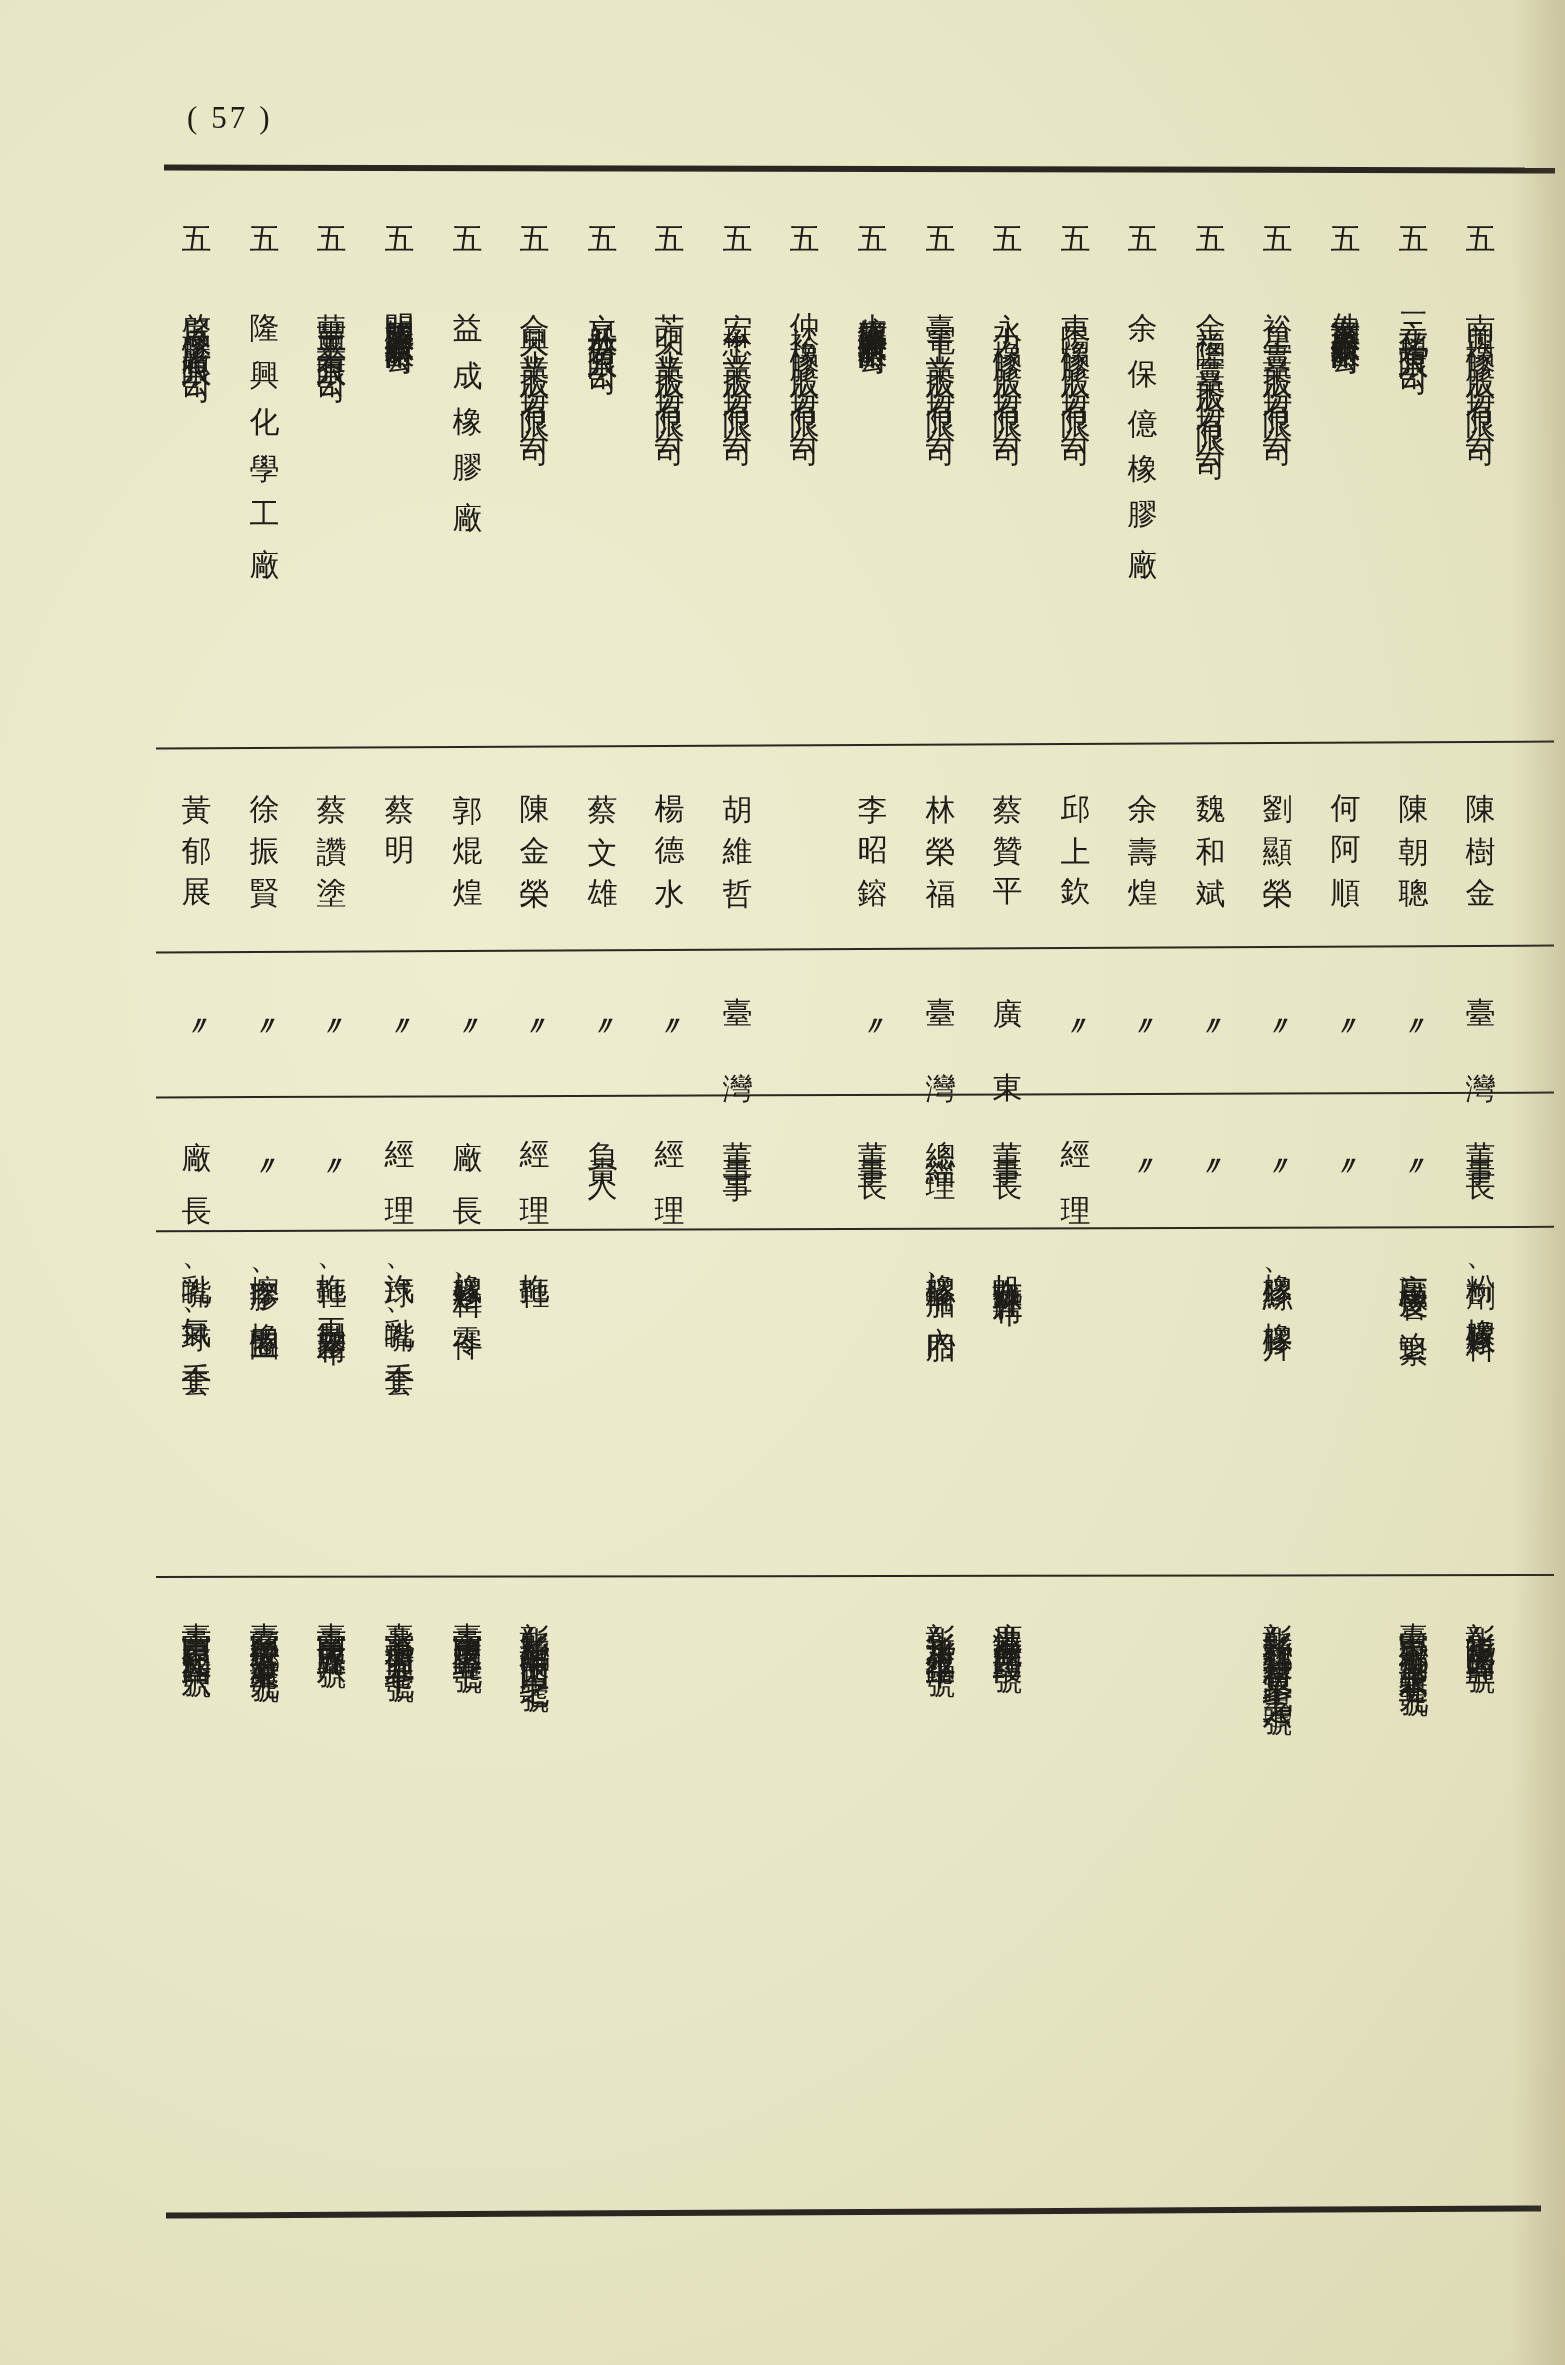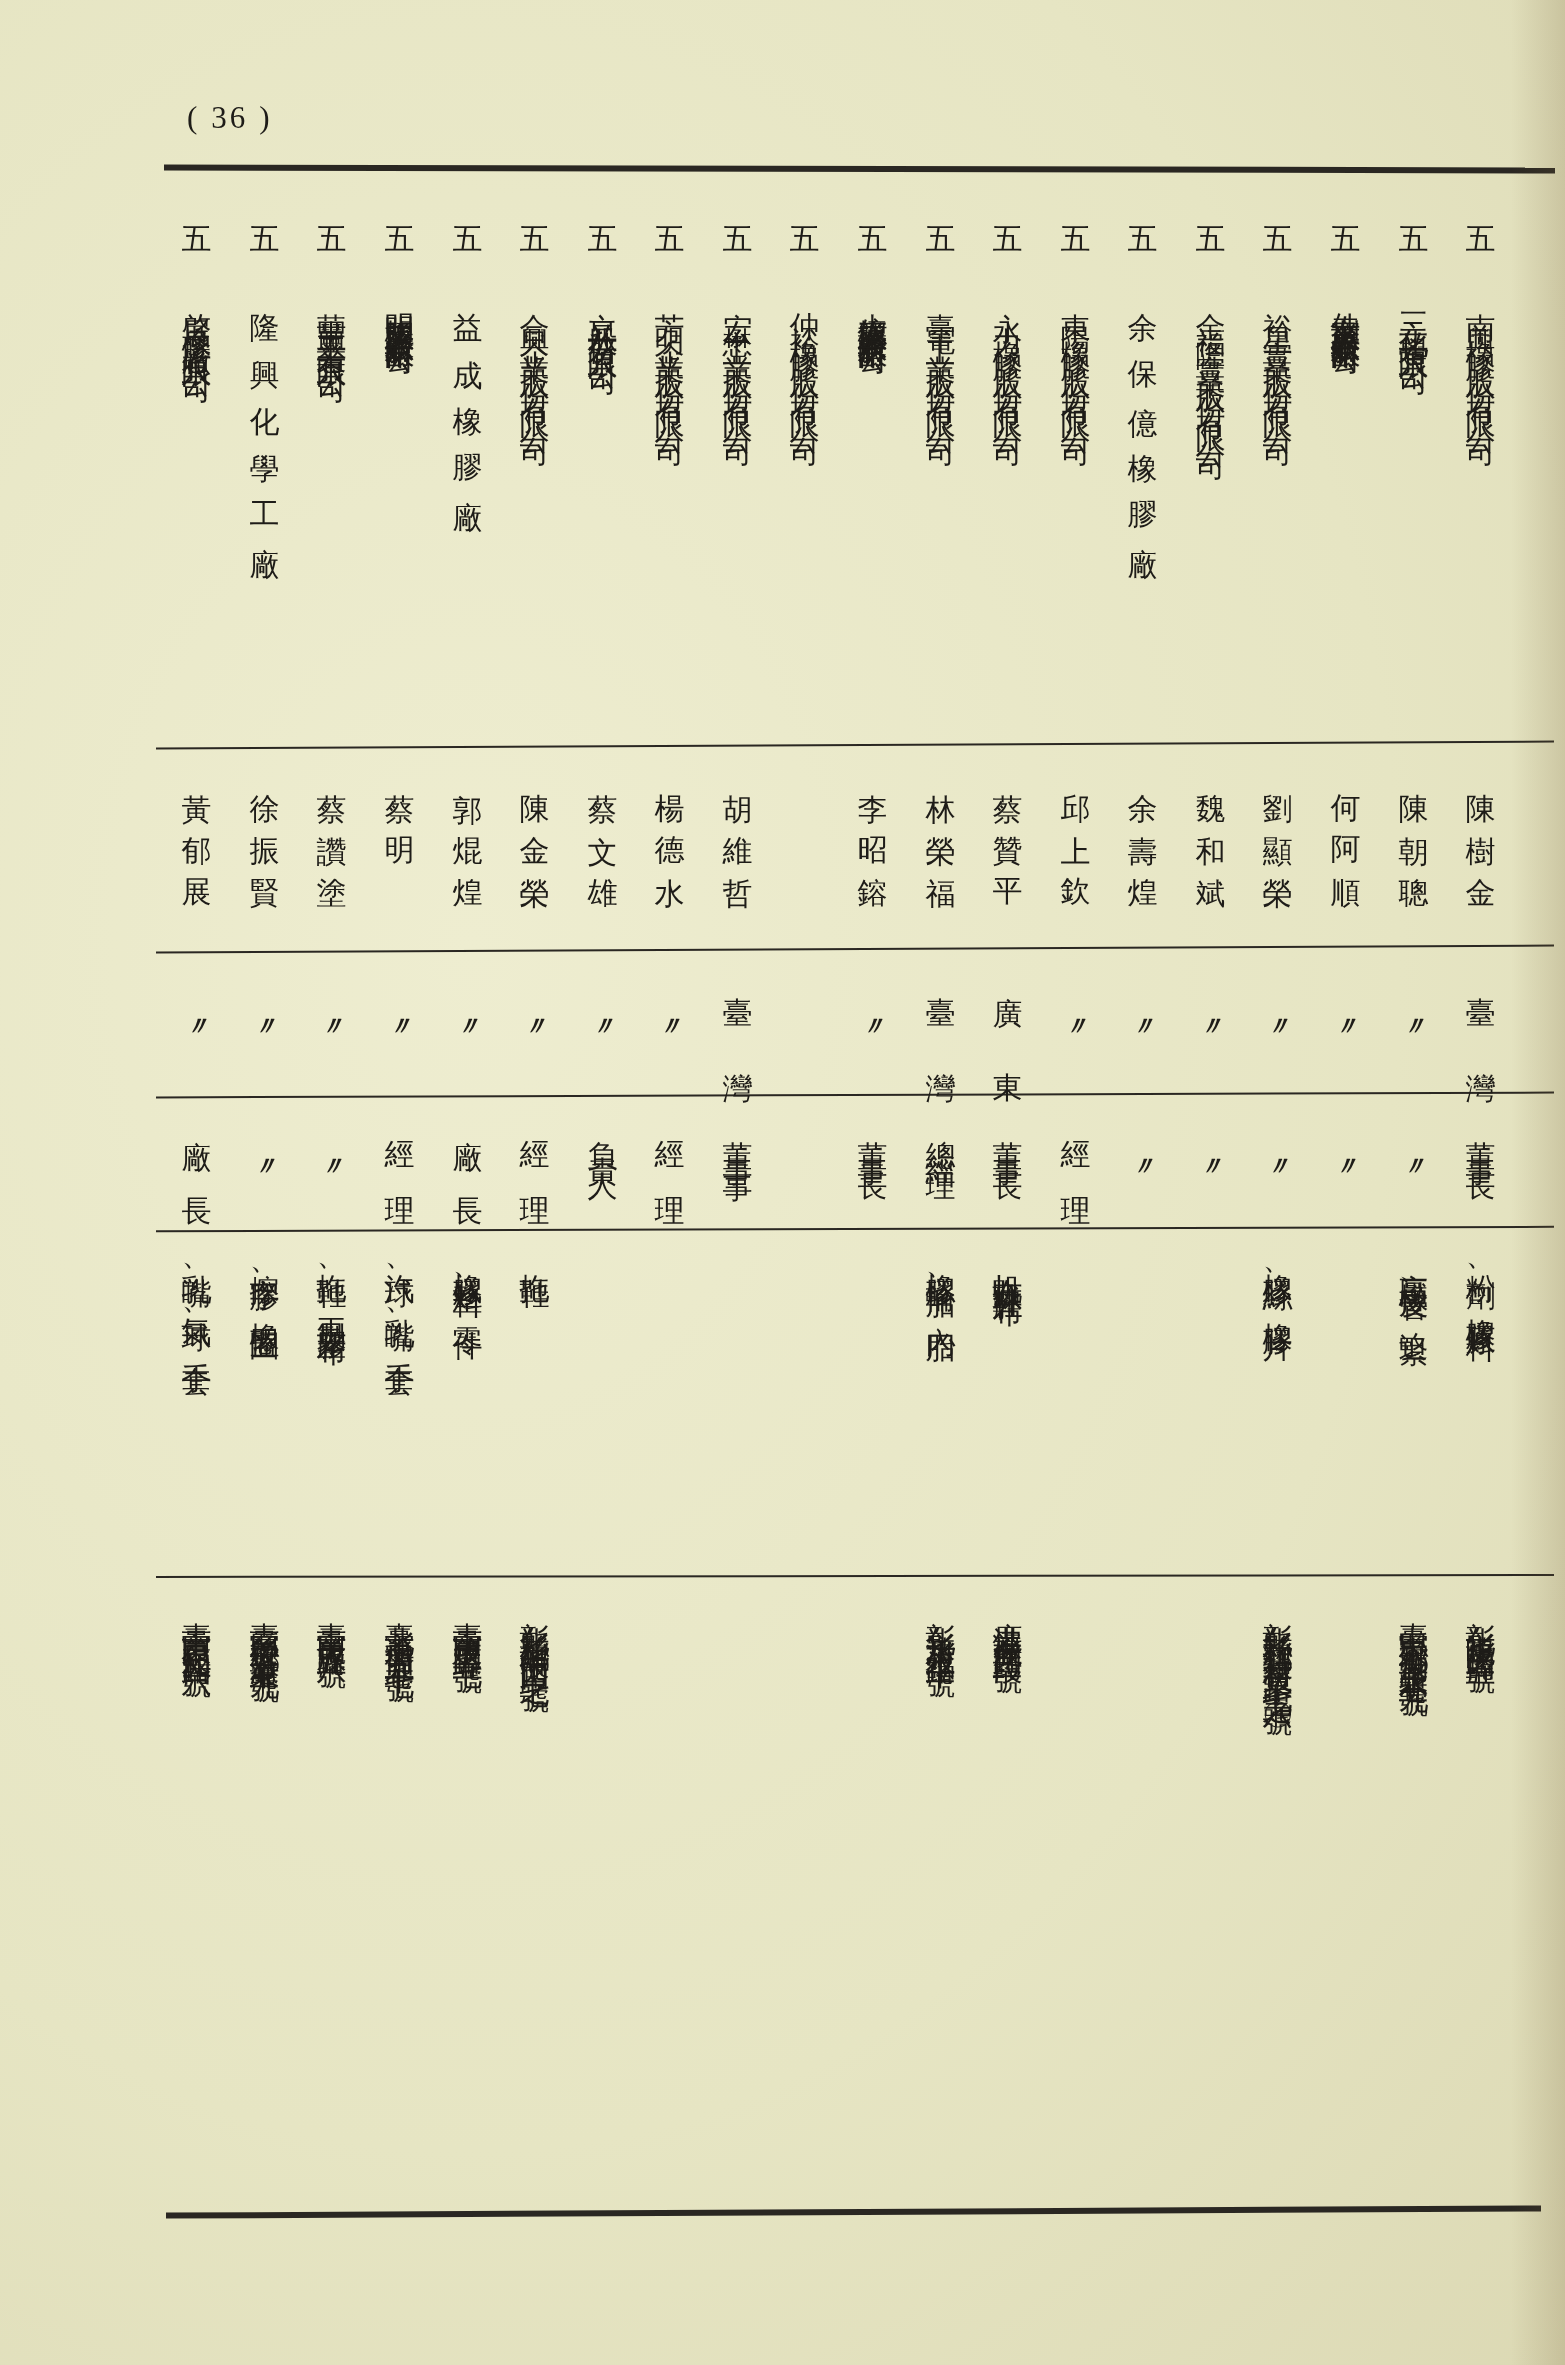--- a/index.html
+++ b/index.html
@@ -40,21 +40,21 @@
   .origin { letter-spacing:75px; }
   .ditto { font-family:"DejaVu Serif",serif; font-size:26.6px; font-style:italic; font-weight:bold; }
   .title { letter-spacing:15.6px; }
   .title.two { letter-spacing:56px; }
   .product { letter-spacing:4.7px; }
   .address { letter-spacing:4.7px; }
 </style>
 </head>
 <body>
 
-<div class="page-number">( 36 )</div>
+<div class="page-number">( 57 )</div>
 
 <div class="rule thick" style="left:164px; top:166px; width:1391px; transform:rotate(0.12deg);"></div>
 <div class="rule thin" style="left:156px; top:744px; width:1398px; transform:rotate(-0.28deg);"></div>
 <div class="rule thin" style="left:156px; top:948px; width:1398px; transform:rotate(-0.28deg);"></div>
 <div class="rule thin" style="left:156px; top:1094px; width:1398px; transform:rotate(-0.2deg);"></div>
 <div class="rule thin" style="left:156px; top:1228px; width:1398px; transform:rotate(-0.18deg);"></div>
 <div class="rule thin" style="left:156px; top:1575px; width:1398px; transform:rotate(-0.08deg);"></div>
 <div class="rule thick" style="left:166px; top:2209px; width:1375px; transform:rotate(-0.3deg);"></div>
 
 <div id="table">

